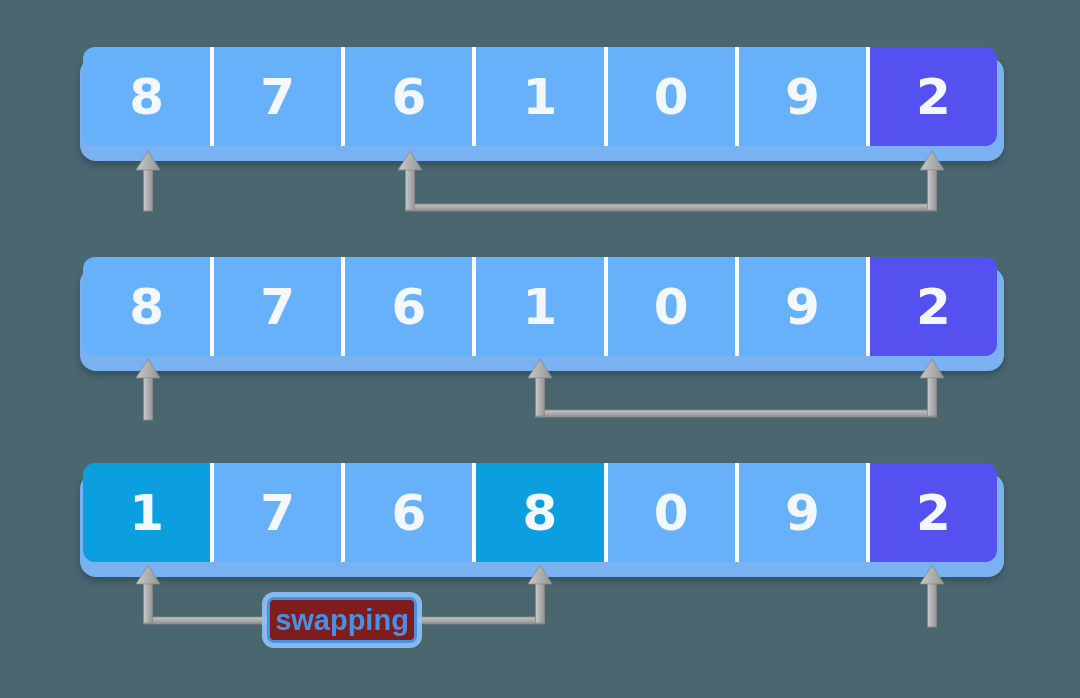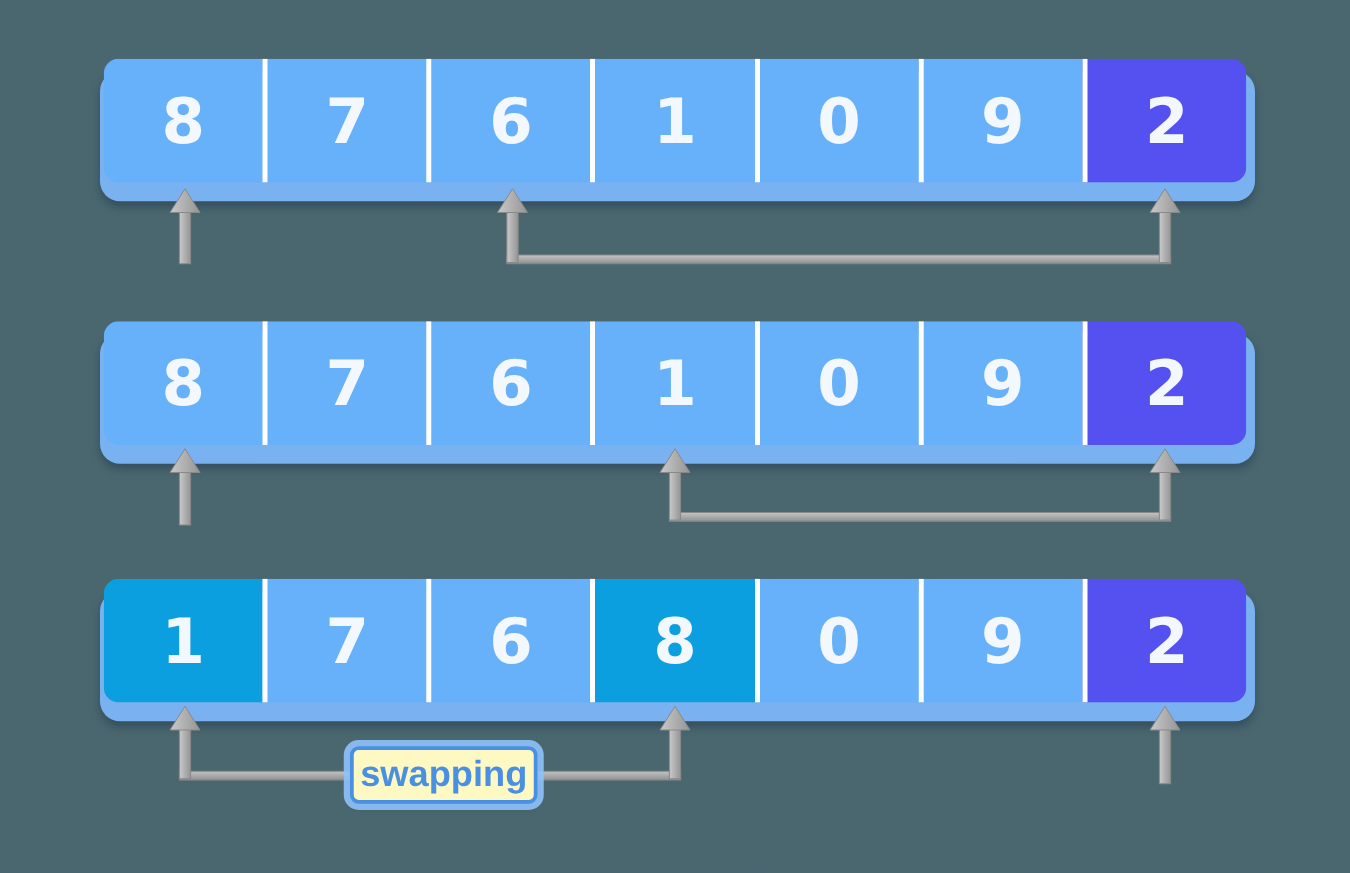--- a/index.html
+++ b/index.html
@@ -24,22 +24,22 @@
     font-size:50px;font-weight:bold;line-height:1;
     box-sizing:border-box;
   }
   .cell + .cell{border-left:4px solid #fdfeff;}
   .cell[data-role="pivot"]{background:#5551f0;}
   .cell[data-role="swap"]{background:#0c9fdf;}
   
   .overlay{position:absolute;inset:0;z-index:2;pointer-events:none;}
   
   .swap-label{
-    position:absolute;left:280px;top:597px;width:144px;height:40px;z-index:3;
-    background:#fef9c3;border:3px solid #4a90e2;border-radius:7px;
+    position:absolute;left:267px;top:597px;width:144px;height:40px;z-index:3;
+    background:#7f1d1d;border:3px solid #4a90e2;border-radius:7px;
     box-shadow:0 0 0 5px rgba(143,194,250,.9),0 2px 5px rgba(10,30,50,.25);
     display:flex;align-items:center;justify-content:center;
     color:#4a90e2;font-size:29px;font-weight:bold;
     font-family:"Liberation Sans",sans-serif;
   }
 </style>
 </head>
 <body>
 
 <div class="canvas">

